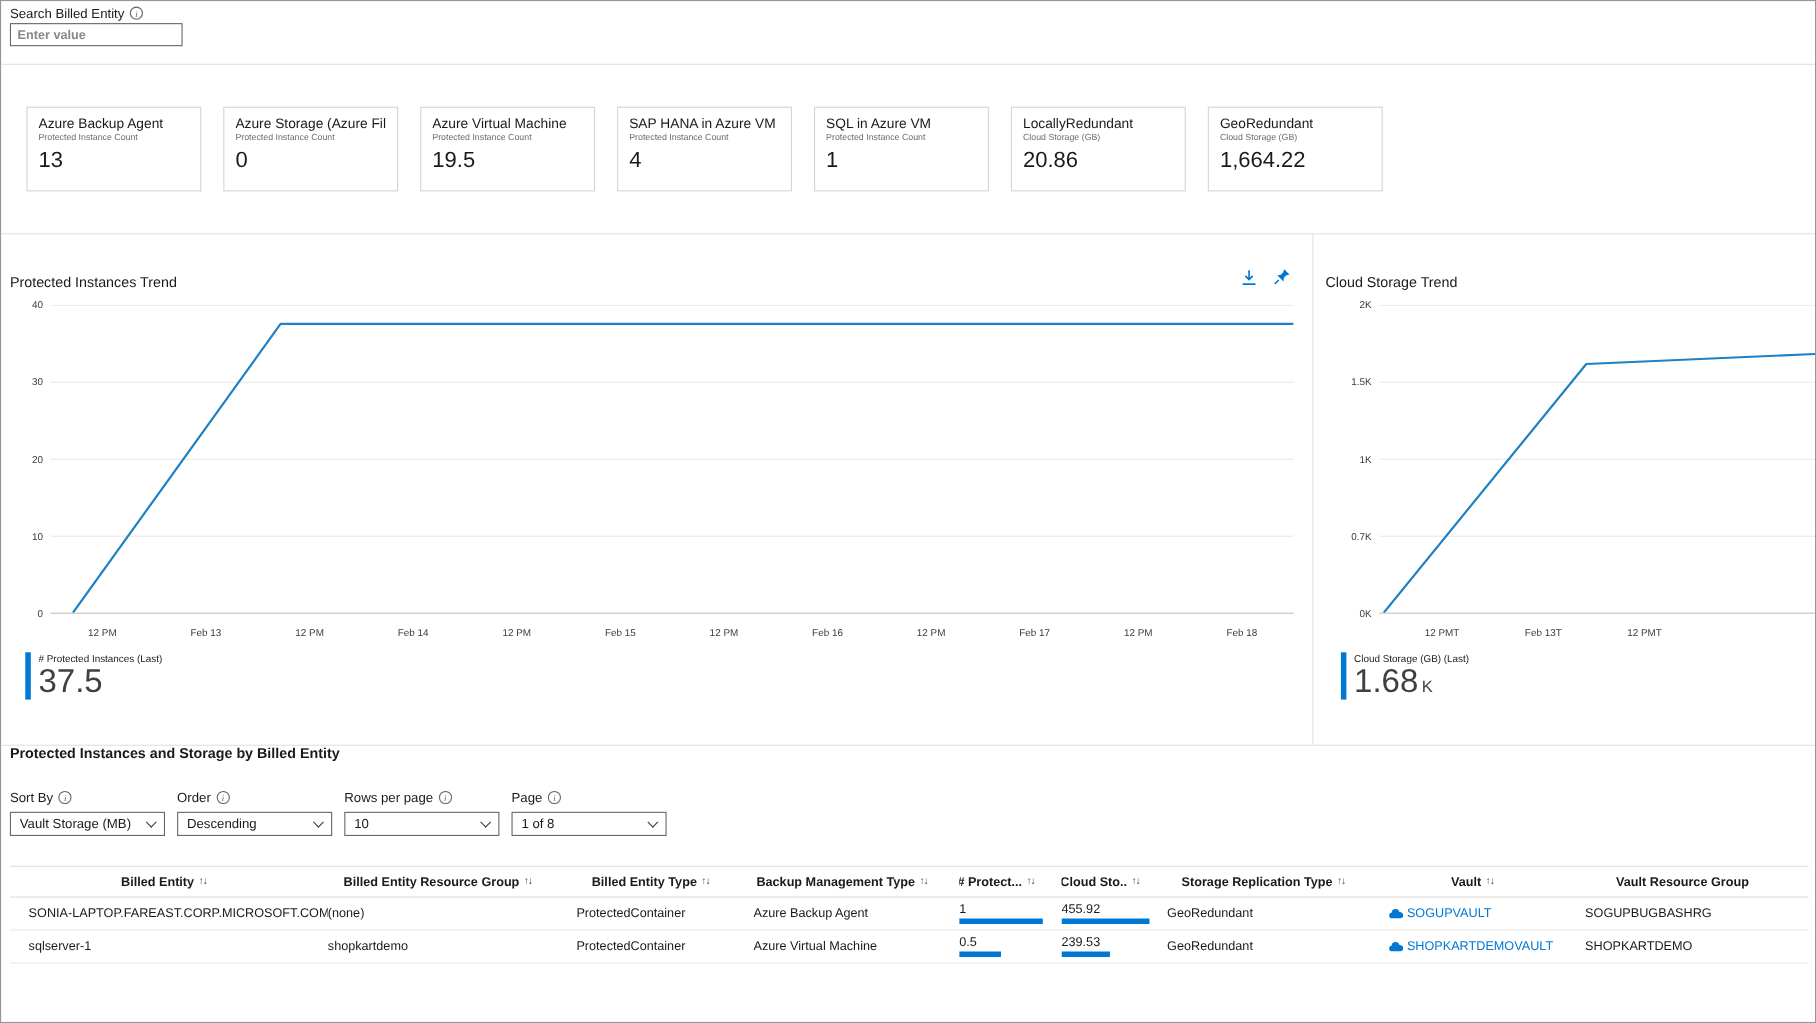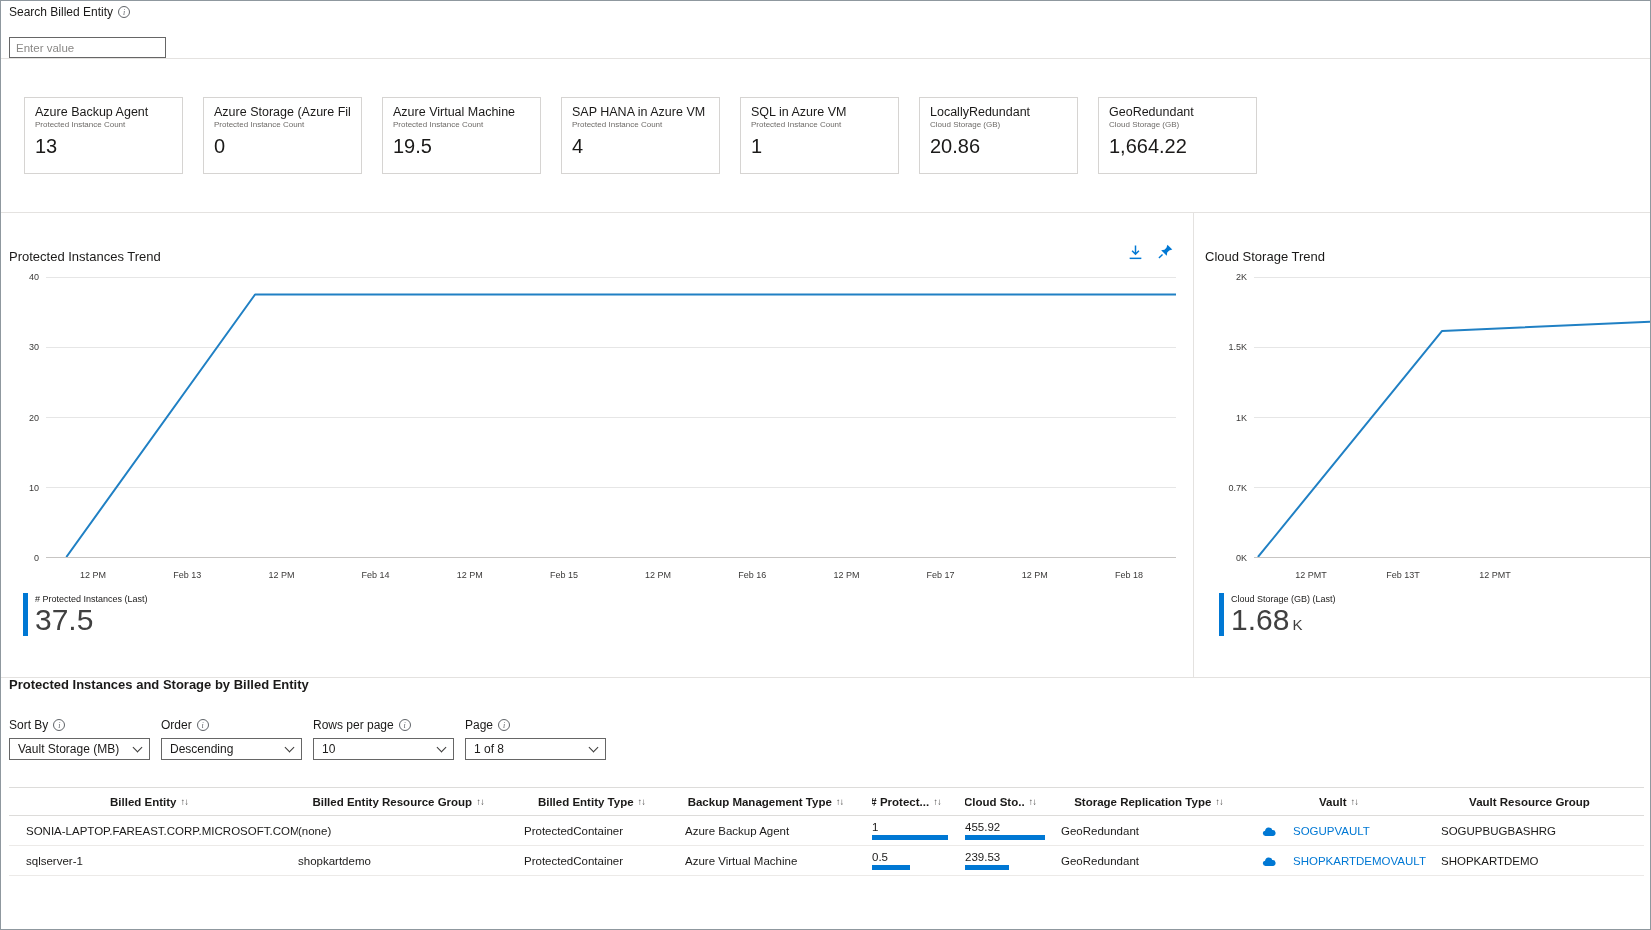--- a/index.html
+++ b/index.html
@@ -45,33 +45,33 @@
          transform:rotate(45deg); margin-top:-4px; flex:none; }
 
   .grid{ display:grid; grid-template-columns:272px 226px 161px 187px 93px 96px 201px 179px 1fr;
          padding-left:17px; align-items:center; }
   .thead{ height:29px; border-top:1px solid #dddcda; border-bottom:1px solid #dddcda; font-size:11.5px; font-weight:700; }
   .th{ display:flex; align-items:center; justify-content:center; padding-right:26px; cursor:pointer; overflow:hidden; white-space:nowrap; }
   .sort{ font-size:9.5px; color:#4f4e4d; letter-spacing:-1px; font-weight:400; flex:none; margin-left:4px; }
   .trow{ height:30px; border-bottom:1px solid #eceae8; font-size:11.5px; }
   .trow > div{ white-space:nowrap; overflow:hidden; padding-right:10px; }
   .numcell .bar{ height:5px; background:var(--accent); margin-top:2px; }
-  .vault{ display:flex; align-items:flex-end; gap:17px; color:var(--accent); cursor:pointer; }
+  .vault{ display:flex; align-items:center; gap:3px; color:var(--accent); cursor:pointer; }
   .vault svg{ flex:none; }
 </style>
 </head>
 <body>
 
 <div class="page">
 
   <div class="abs lbl" style="left:8px;top:4px">
     <span>Search Billed Entity</span>
     <span class="info">i</span>
   </div>
-  <input class="abs input" style="left: 8px; top: 36px;" placeholder="Enter value">
+  <input class="abs input" style="left: 8px; top: 20px; font-weight: bold;" placeholder="Enter value">
 
   <div class="divider" style="top:57px"></div>
 
   <div class="abs cards" style="left:23px;top:96px">
     <div class="card">
       <div class="t">Azure Backup Agent</div>
       <div class="s">Protected Instance Count</div>
       <div class="v">13</div>
     </div>
     <div class="card">

